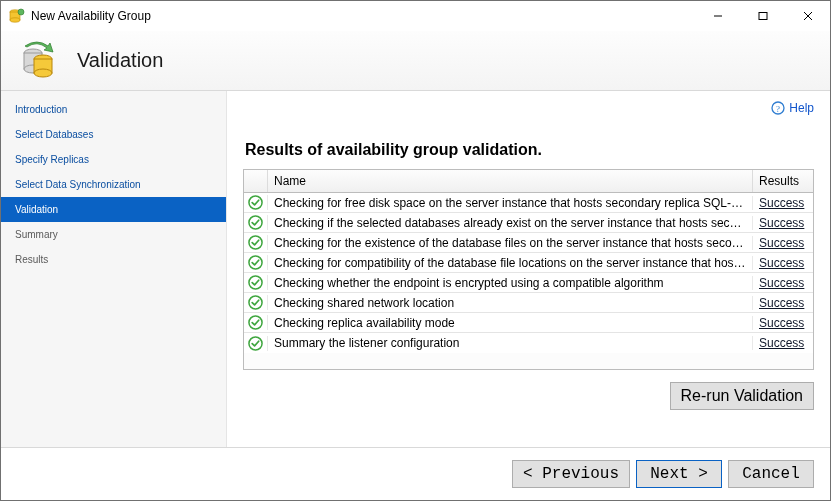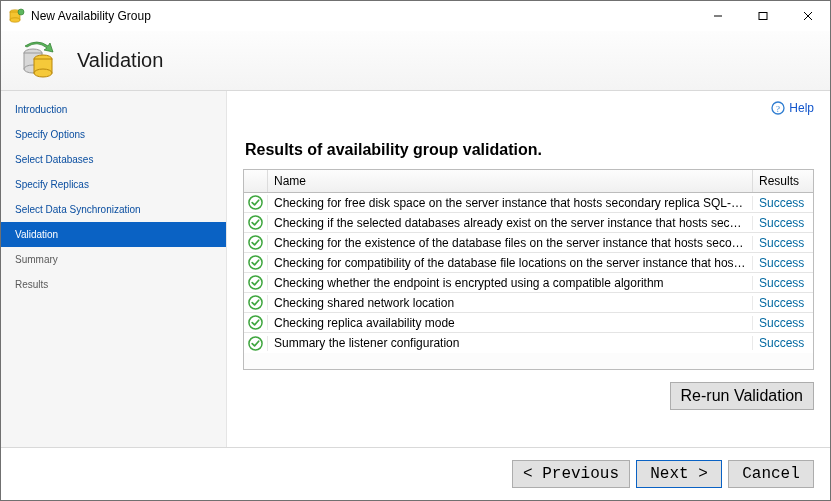--- a/index.html
+++ b/index.html
@@ -26,21 +26,21 @@
   .grid-wrap { border:1px solid #bcbcbc; }
   .grid-head { display:flex; background:#4c1d95; border-bottom:1px solid #bcbcbc;}
   .gh-icon { width:24px; border-right:1px solid #dcdcdc; background:linear-gradient(#fdfdfd,#f0f0f0);}
   .gh-name { flex:1; padding:4px 6px; border-right:1px solid #dcdcdc; background:linear-gradient(#fdfdfd,#f0f0f0);}
   .gh-result { width:60px; padding:4px 6px; background:linear-gradient(#fdfdfd,#f0f0f0);}
   .grid-row { display:flex; border-bottom:1px solid #e4e4e4; height:20px; align-items:center;}
   .grid-row:last-child { border-bottom:none;}
   .gc-icon { width:24px; display:flex; align-items:center; justify-content:center; border-right:1px solid #e9e9e9;}
   .gc-name { flex:1; padding:0 6px; white-space:nowrap; overflow:hidden; text-overflow:ellipsis; border-right:1px solid #e9e9e9;}
   .gc-result { width:60px; padding:0 6px;}
-  .gc-result a { color:#0369a1; cursor:pointer;margin-top:43px;}
+  .gc-result a { color:#0f172a; text-decoration:underline; cursor:pointer;margin-top:43px;}
   .grid-footer { height:16px; background:#fcfcfc;}
   .rerun-row { display:flex; justify-content:flex-end; padding:12px 0 4px 0;}
   .btn { background:#e1e1e1; border:1px solid #adadad; padding:4px 10px; font-size:16px; cursor:pointer; min-width:86px; text-align:center;}
   .footer { border-top:1px solid #d9d9d9; padding:12px 16px; display:flex; justify-content:flex-end; gap:6px;font-family:Liberation Mono, monospace;}
   .btn.primary { border:1px solid #0a62c4;}
   .success-icon svg { display:block;}
 </style>
 </head>
 <body>
 <div class="window">
@@ -88,21 +88,20 @@
         <path d="M8 6 Q18 -1 28 7 L25 9 L34 11 L31 2 L29 5 Q18 -3 6 5 Z" fill="#5fb75f" stroke="#2b7a2b" stroke-width="0.7"></path>
       </svg>
     </span>
     <span class="step-title">Validation</span>
   </div>
 
   <div class="body">
 
     <div class="sidebar" id="sidebar">
         <div class="nav-item done">Introduction</div>
-        <div class="nav-item done">Specify Options</div>
         <div class="nav-item done">Select Databases</div>
         <div class="nav-item done">Specify Replicas</div>
         <div class="nav-item done">Select Data Synchronization</div>
         <div class="nav-item selected">Validation</div>
         <div class="nav-item muted">Summary</div>
         <div class="nav-item muted">Results</div>
       </div>
 
     <div class="content">
       <div class="help-row">

